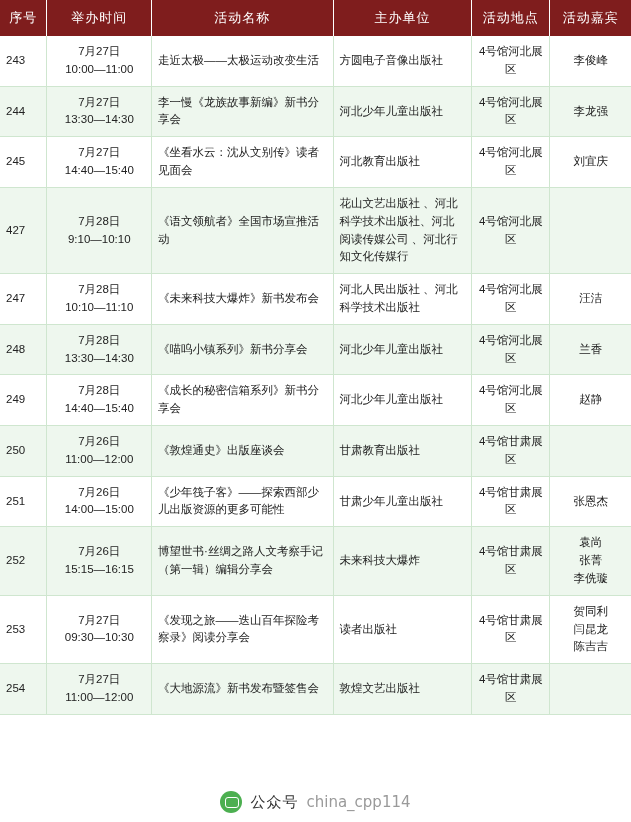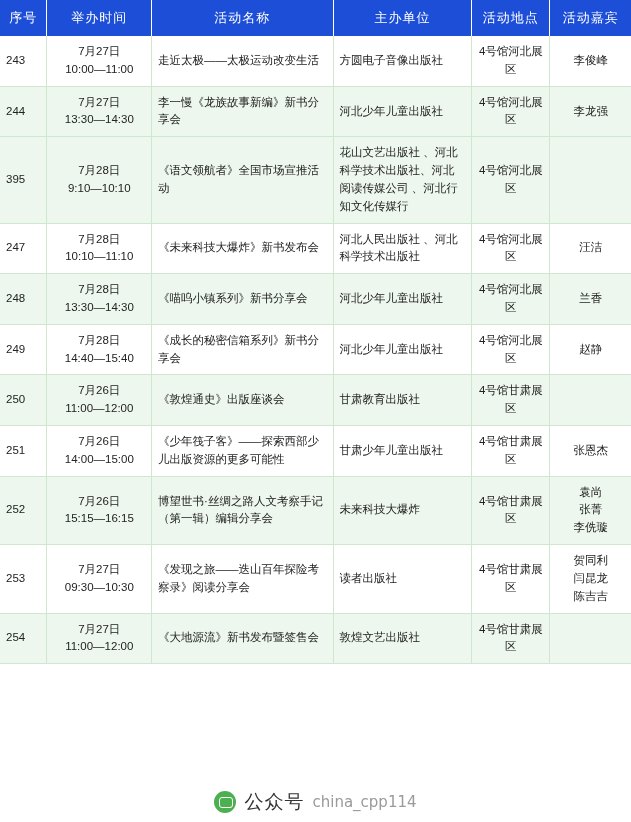--- a/index.html
+++ b/index.html
@@ -15,21 +15,21 @@
     color: #222;
     overflow: hidden;
     position: relative;
   }
   table.schedule {
     width: 631px;
     border-collapse: collapse;
     table-layout: fixed;
   }
   table.schedule th {
-    background: #1d4ed8;
+    background: #7f1d1d;
     color: #ffffff;
     font-size: 13px;
     font-weight: normal;
     text-align: center;
     padding: 9px 2px;
     border-right: 1px solid #ffffff;
     letter-spacing: 1px;
   }
   table.schedule th:last-child { border-right: none; }
   table.schedule td {
@@ -73,21 +73,21 @@
   }
   .wm-logo::after {
     content: "";
     position: absolute;
     left: 5px; top: 6px;
     width: 12px; height: 9px;
     border: 1.6px solid #ffffff;
     border-radius: 3px;
   }
   .wm-text {
-    font-size: 19px;
+    font-size: 15px;
     color: #333;
     letter-spacing: 1px;
   }
   .wm-sub {
     font-size: 15px;
     color: #9a9a9a;
     font-family: "DejaVu Sans", sans-serif;
   }
 </style>
 </head>
@@ -132,22 +132,35 @@
         <span class="time-line">7月27日</span>
         <span class="time-line">13:30—14:30</span>
       </td>
       <td class="c-name">李一慢《龙族故事新编》新书分享会</td>
       <td class="c-org">河北少年儿童出版社</td>
       <td class="c-place">4号馆河北展区</td>
       <td class="c-guest">
         <span class="guest-line">李龙强</span>
       </td>
     </tr>
-    <tr class="row-alt">
-      <td class="c-idx">395</td>
+    <tr class="row-plain">
+      <td class="c-idx">245</td>
+      <td class="c-time">
+        <span class="time-line">7月27日</span>
+        <span class="time-line">14:40—15:40</span>
+      </td>
+      <td class="c-name">《坐看水云：沈从文别传》读者见面会</td>
+      <td class="c-org">河北教育出版社</td>
+      <td class="c-place">4号馆河北展区</td>
+      <td class="c-guest">
+        <span class="guest-line">刘宜庆</span>
+      </td>
+    </tr>
+    <tr class="row-alt">
+      <td class="c-idx">427</td>
       <td class="c-time">
         <span class="time-line">7月28日</span>
         <span class="time-line">9:10—10:10</span>
       </td>
       <td class="c-name">《语文领航者》全国市场宣推活动</td>
       <td class="c-org">花山文艺出版社 、河北科学技术出版社、河北阅读传媒公司 、河北行知文化传媒行</td>
       <td class="c-place">4号馆河北展区</td>
       <td class="c-guest">
         <span class="guest-line"></span>
       </td>

